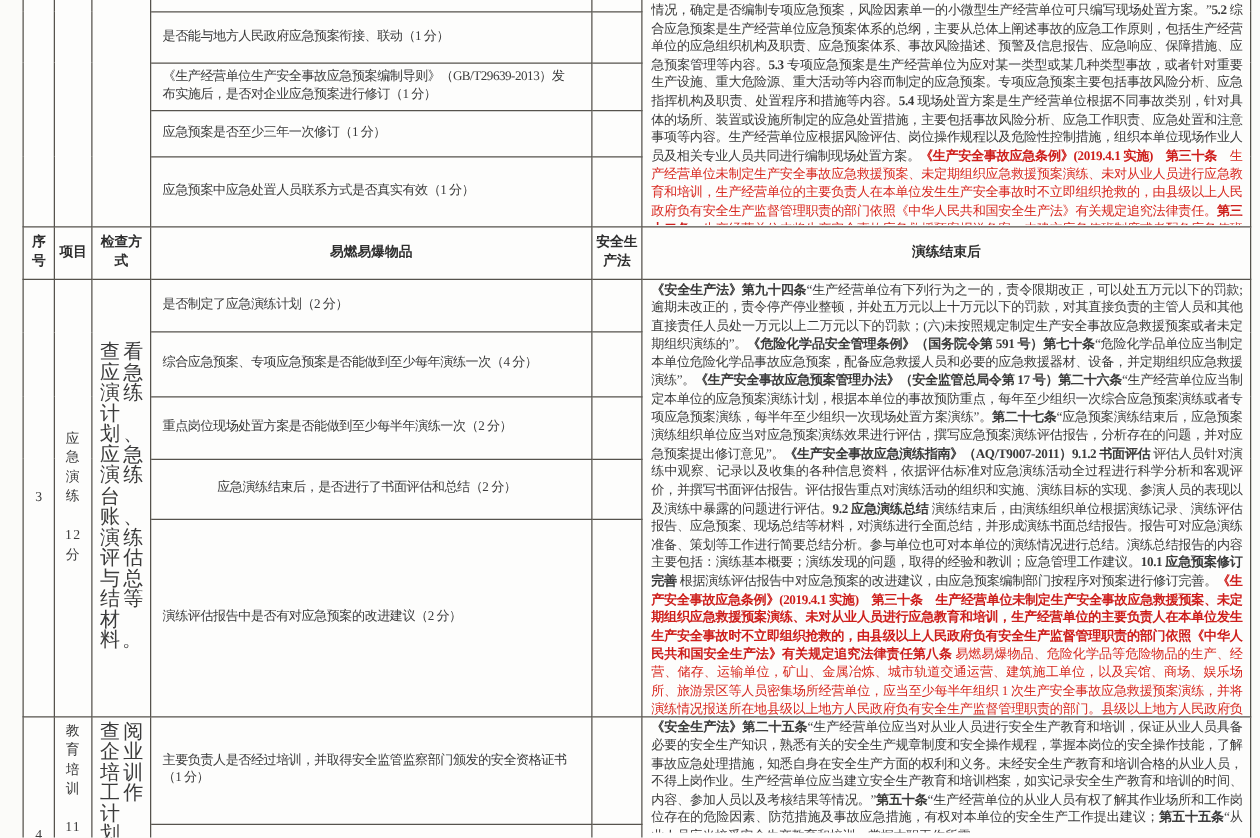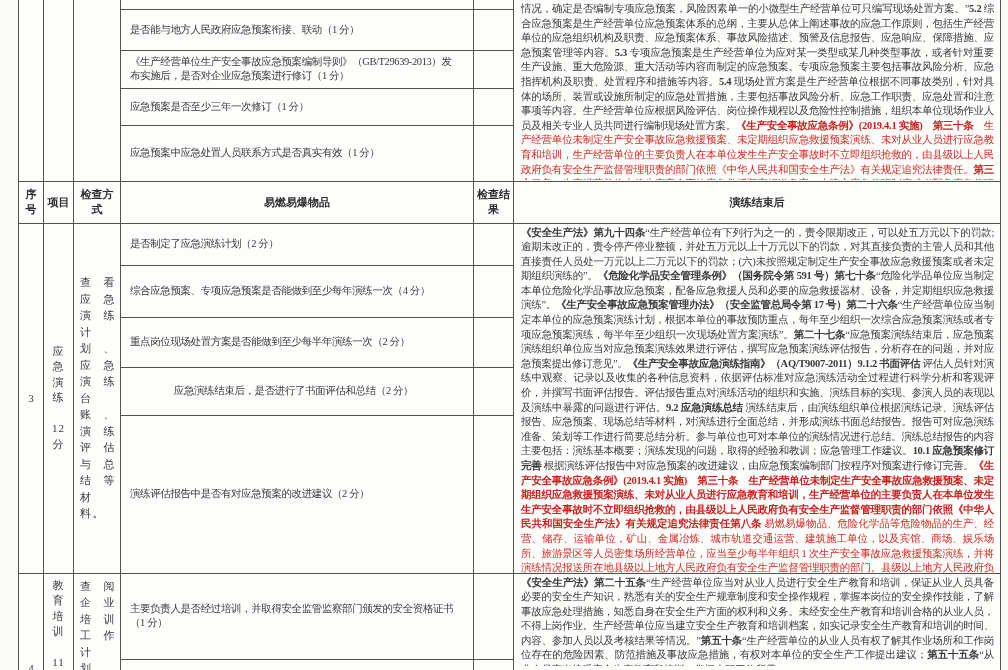--- a/index.html
+++ b/index.html
@@ -20,21 +20,21 @@
   .rB1{height:42px;} .rB2{height:51px;} .rB3{height:49px;margin-top:36px;} .rB4{height:48px;text-align:center;} .rB5{height:155px;}
   .rC1{height:42px;} .rC2{height:50px;}
 
   .th{font-weight:bold;text-align:center;font-size:11px;line-height:15px;color:#2e2e2e;padding:2px;}
   .c-serial{text-align:center;font-size:11px;}
   .c-project{
     text-align:center;font-size:11px;line-height:15.5px;
     white-space:pre-line;letter-spacing:1px;
   }
   .c-method{
-    font-size:11px;line-height:16.5px;padding:3px 4px 3px 6px;
+    font-size:16px;line-height:16.5px;padding:3px 4px 3px 6px;
     text-align:justify;letter-spacing:1.5px;
   }
   .c-content{
     font-size:10.5px;letter-spacing:-0.4px;line-height:14px;
     padding:3px 16px 3px 9px;
   }
   .c-result{background:#fdfdfc;}
   .c-basis{vertical-align:top;}
   .basis-box{
     overflow:hidden;padding:2px 6px 1px 7px;
@@ -88,21 +88,21 @@
         <tr class="rA4">
           <td class="c-content">应急预案中应急处置人员联系方式是否真实有效（1 分）</td>
           <td class="c-result"></td>
         </tr>
 
         <tr class="rH">
           <td class="th">序号</td>
           <td class="th">项目</td>
           <td class="th">检查方式</td>
           <td class="th">易燃易爆物品</td>
-          <td class="th">检查结果</td>
+          <td class="th">安全生产法</td>
           <td class="th">演练结束后</td>
         </tr>
 
         <tr class="rB1">
           <td class="c-serial" rowspan="5">3</td>
           <td class="c-project" rowspan="5">应
 急
 演
 练
 

